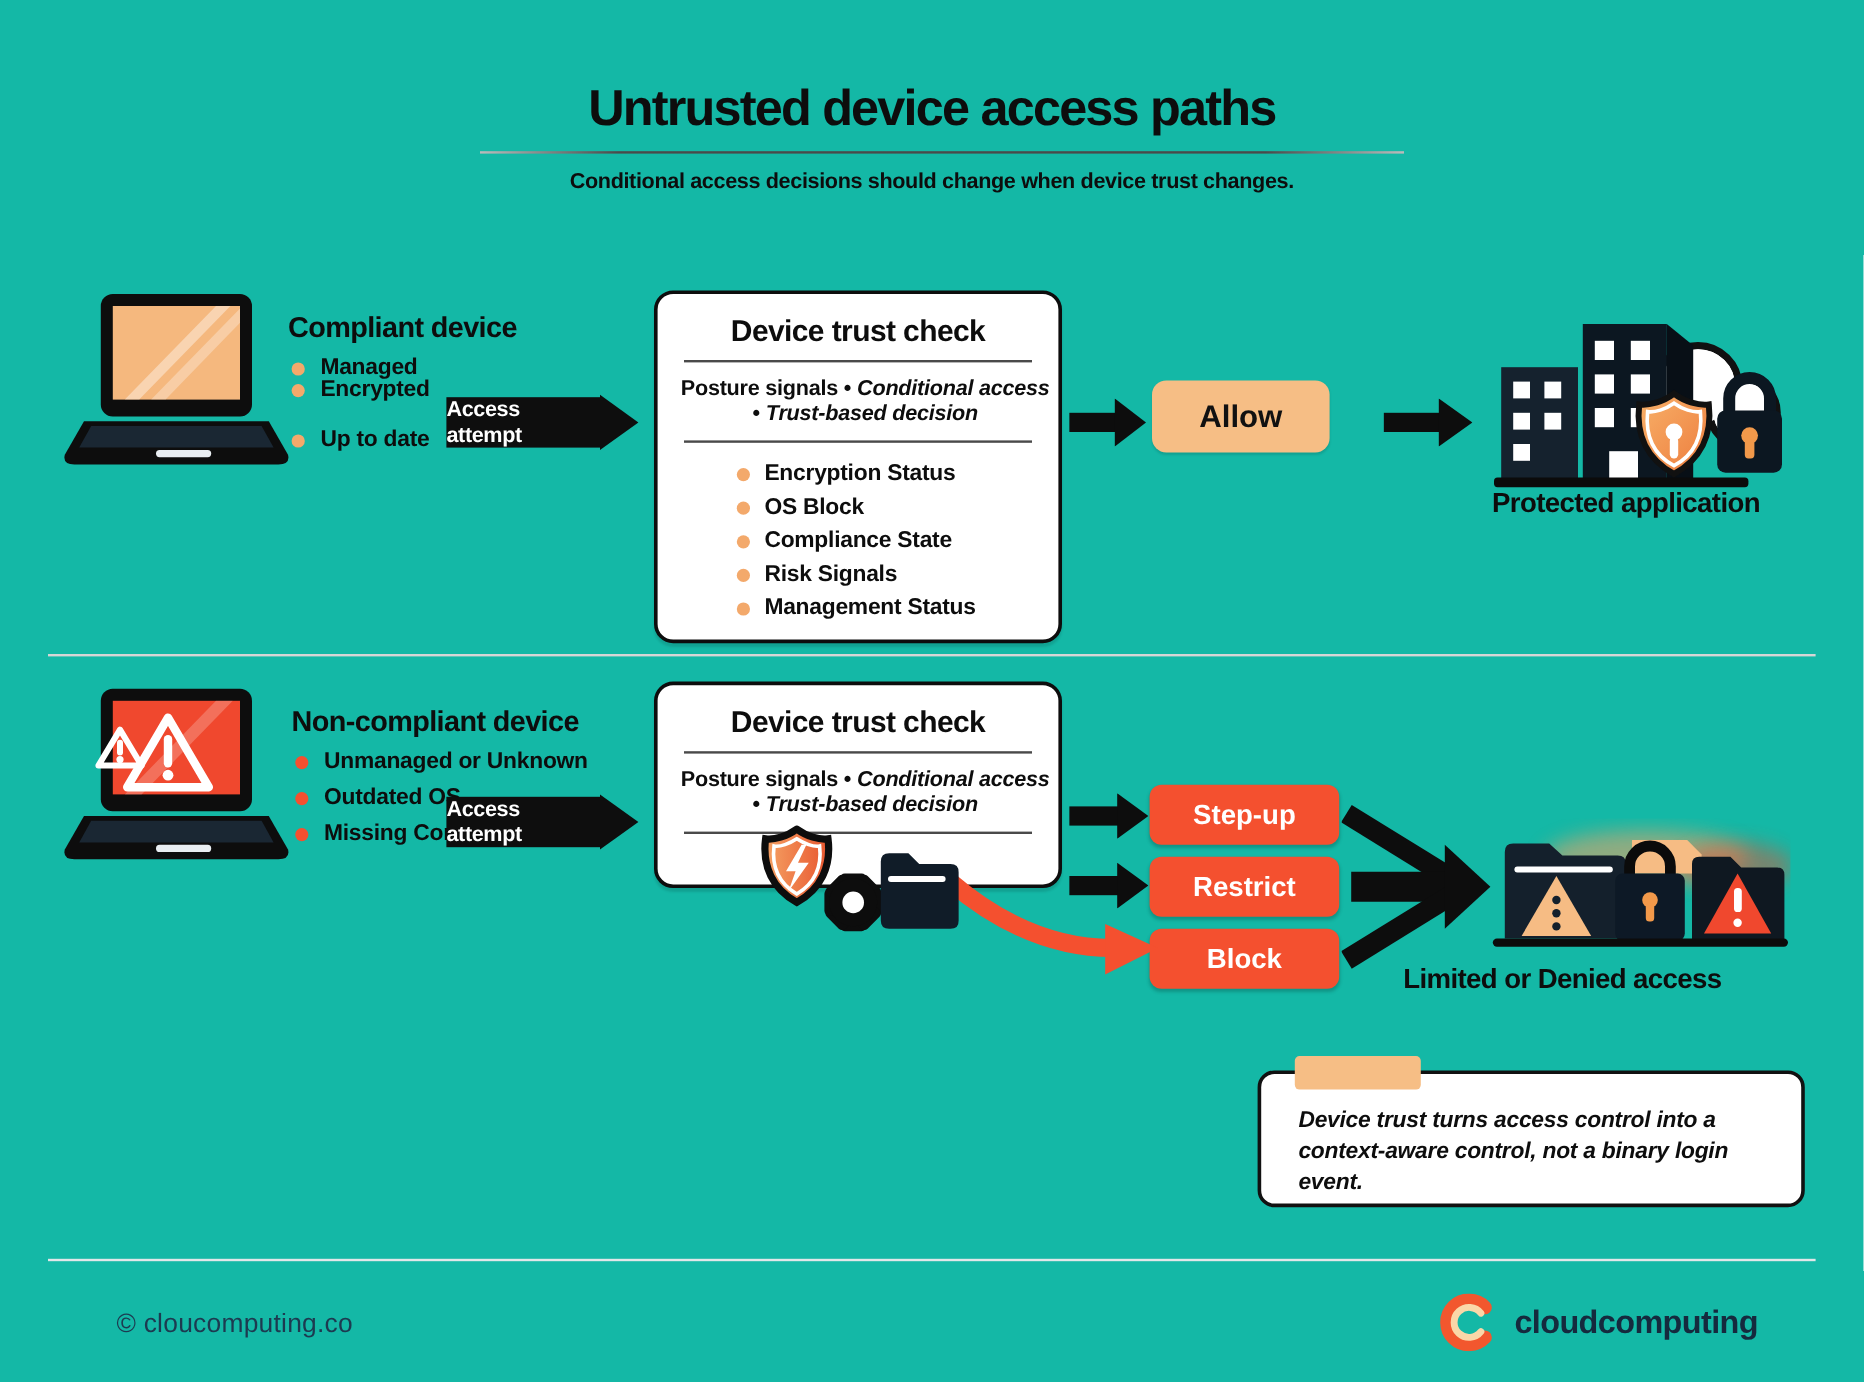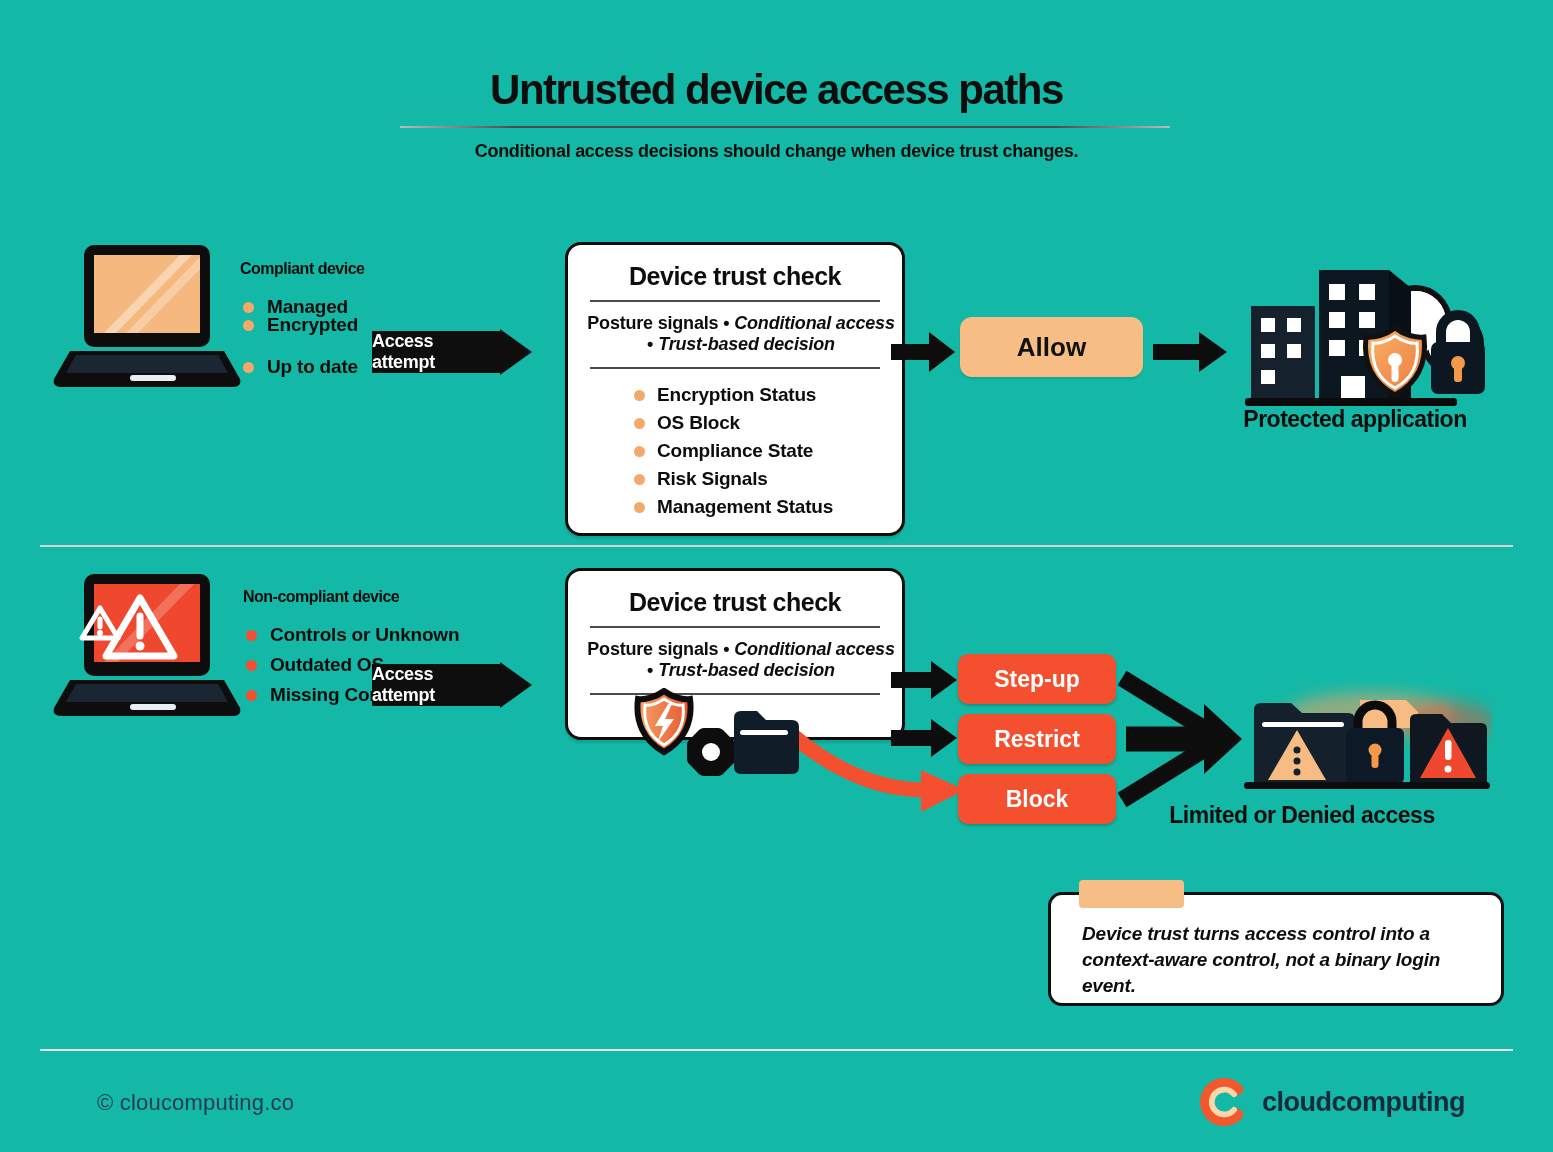--- a/index.html
+++ b/index.html
@@ -6,34 +6,34 @@
   .canvas{position:relative;width:1553px;height:1152px;background:#14b8a6;
           font-family:"Liberation Sans",sans-serif;color:#0d0d0d;overflow:hidden;}
   .abs{position:absolute;}
 
   
   .title{width:100%;text-align:center;font-size:42px;font-weight:800;letter-spacing:-1.5px;}
   .title-rule{height:2px;background:linear-gradient(90deg,#bbb,#4a4a4a 15%,#4a4a4a 85%,#bbb);}
   .subtitle{width:100%;text-align:center;font-size:18px;font-weight:700;letter-spacing:-0.3px;}
 
   
-  .dev-title{font-size:16px;font-weight:800;letter-spacing:-0.5px;}
+  .dev-title{font-size:24px;font-weight:800;letter-spacing:-0.5px;}
   .bullet-row{display:flex;align-items:center;gap:13px;font-size:19px;font-weight:700;letter-spacing:-0.2px;}
   .dot{width:11px;height:11px;border-radius:50%;background:#F3A96B;flex:0 0 auto;}
   .dot.red{background:#F4502F;}
 
   
   .access-arrow{height:42px;background:#0e0e0e;color:#fff;display:flex;align-items:center;
                 justify-content:center;font-size:18px;font-weight:700;letter-spacing:-0.3px;z-index:5;}
   .access-arrow::after{content:"";position:absolute;left:100%;top:50%;transform:translateY(-50%);
                 width:0;height:0;border-top:23px solid transparent;border-bottom:23px solid transparent;
                 border-left:32px solid #0e0e0e;}
 
   
-  .card{background:#fff;border:3px solid #0d0d0d;border-radius:16px;box-shadow:0 3px 2px rgba(0,0,0,.12);margin-left:20px;}
+  .card{background:#fff;border:3px solid #0d0d0d;border-radius:16px;box-shadow:0 3px 2px rgba(0,0,0,.12);}
   .card-title{width:100%;text-align:center;font-size:25px;font-weight:800;letter-spacing:-0.5px;}
   .card-rule{height:2px;background:#4a4a4a;}
   .posture{width:100%;text-align:center;font-size:18px;font-weight:700;line-height:21px;letter-spacing:-0.2px;}
   .posture i{margin-left:5px;}
   .check-row{display:flex;align-items:center;gap:12px;font-size:19px;font-weight:700;height:28px;letter-spacing:-0.2px;}
 
   
   .pill-allow{background:#F6BE85;border-radius:12px;display:flex;align-items:center;justify-content:center;
               font-size:26px;font-weight:800;color:#111;box-shadow:0 2px 2px rgba(0,0,0,.12);}
   .pill-red{background:#F4502F;border-radius:10px;display:flex;align-items:center;justify-content:center;
@@ -120,21 +120,21 @@
           <span>Management Status</span>
         </div>
     </div>
   </div>
 
   <svg class="abs" style="left:891px;top:332px;" width="64" height="40" viewBox="0 0 64 40">
     <rect x="0" y="12" width="40" height="16" fill="#0d0d0d"></rect>
     <polygon points="38,0 64,20 38,40" fill="#0d0d0d"></polygon>
   </svg>
 
-  <div class="abs pill-allow" style="left:960px;top:317px;width:183px;height:60px;">
+  <div class="abs pill-allow" style="left:960px;top:317px;width:148px;height:60px;">
     <span>Allow</span>
   </div>
 
   <svg class="abs" style="left:1153px;top:332px;" width="74" height="40" viewBox="0 0 74 40">
     <rect x="0" y="12" width="48" height="16" fill="#0d0d0d"></rect>
     <polygon points="46,0 74,20 46,40" fill="#0d0d0d"></polygon>
   </svg>
 
   <svg class="abs" style="left:1245px;top:260px;" width="245" height="148" viewBox="0 0 245 148">
     <defs>
@@ -201,21 +201,21 @@
     <line x1="48" y1="47" x2="48" y2="55" stroke="#fff" stroke-width="5" stroke-linecap="round"></line>
     <circle cx="48" cy="61" r="3" fill="#fff"></circle>
     <path d="M18 108 L172 108 L188 136 Q190 144 180 144 L10 144 Q0 144 2 136 Z" fill="#0d0d0d"></path>
     <path d="M24 112 L166 112 L176 130 L14 130 Z" fill="#1A2733"></path>
     <rect x="78" y="132" width="46" height="6" rx="3" fill="#e9eef2"></rect>
   </svg>
 
   <div class="abs dev-title" style="left:243px;top:588px;">Non-compliant device</div>
   <div class="abs bullet-row" style="left:246px;top:624px;">
     <span class="dot red"></span>
-    <span>Controls or Unknown</span>
+    <span>Unmanaged or Unknown</span>
   </div>
   <div class="abs bullet-row" style="left:246px;top:654px;">
     <span class="dot red"></span>
     <span>Outdated OS</span>
   </div>
   <div class="abs bullet-row" style="left:246px;top:684px;">
     <span class="dot red"></span>
     <span>Missing Controls</span>
   </div>
 

